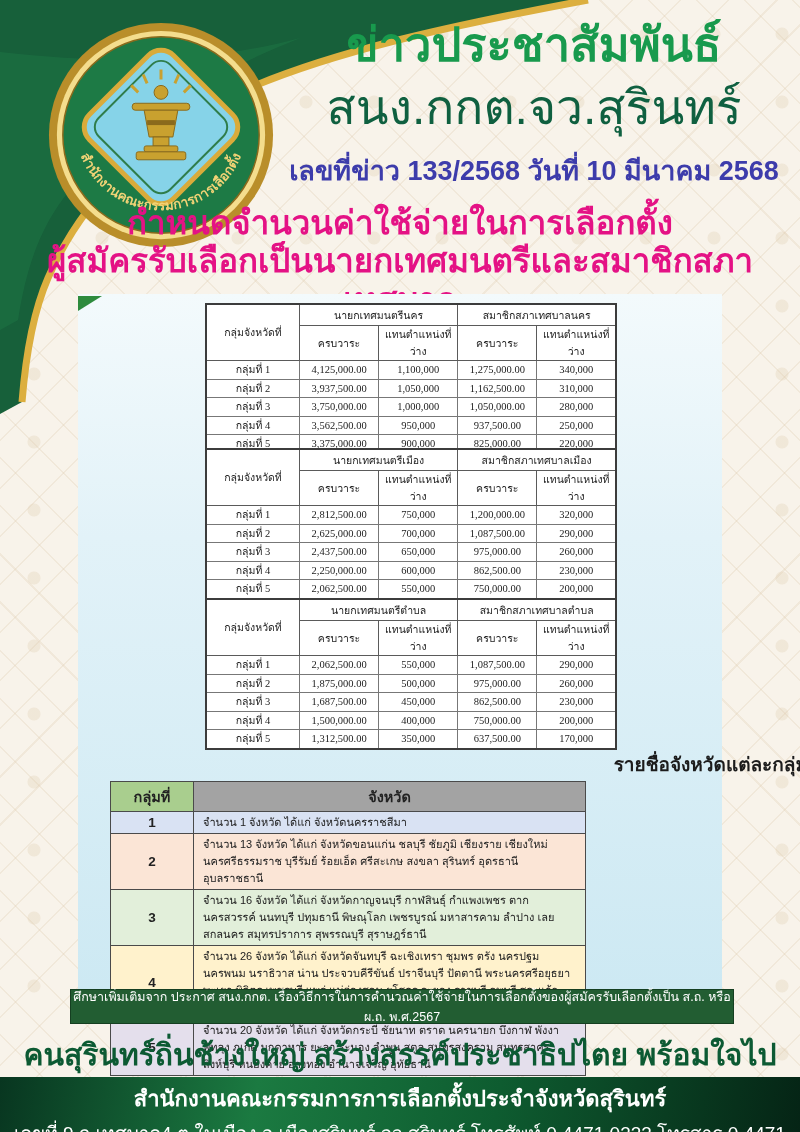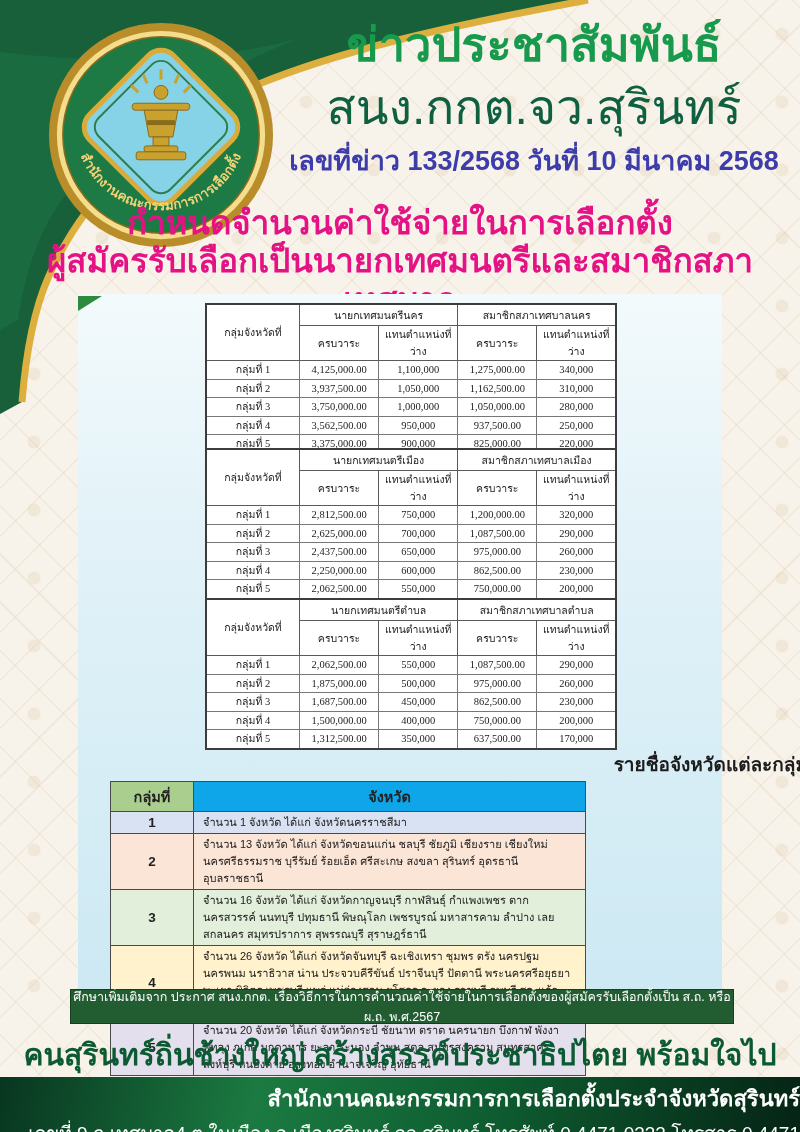--- a/index.html
+++ b/index.html
@@ -11,21 +11,21 @@
       radial-gradient(circle at 34px 34px, rgba(222,204,176,.30) 0 6px, rgba(222,204,176,0) 7px),
       repeating-linear-gradient(45deg, rgba(222,204,176,.28) 0 1.5px, rgba(222,204,176,0) 1.5px 34px),
       repeating-linear-gradient(-45deg, rgba(222,204,176,.28) 0 1.5px, rgba(222,204,176,0) 1.5px 34px);
     background-size:68px 68px,auto,auto;
   }
   .ribbon-svg{position:absolute;left:0;top:0;pointer-events:none;}
   .logo-wrap{position:absolute;left:42px;top:16px;width:238px;height:238px;}
   .header-text{position:absolute;left:278px;top:20px;width:512px;text-align:center;}
   .title1{font-size:47px;font-weight:800;color:#189a4d;line-height:1.05;}
   .title2{font-size:48px;font-weight:400;color:#0f6040;line-height:1.1;margin-top:13px;}
-  .newsline{font-size:27px;font-weight:700;color:#3d3cab;margin-top:4px;}
+  .newsline{font-size:27px;font-weight:700;color:#3d3cab;margin-top:14px;}
   .headline{position:absolute;left:0;top:204px;width:800px;text-align:center;
     color:#e41285;font-weight:800;font-size:33px;line-height:1.16;}
   .card{position:absolute;left:78px;top:294px;width:644px;height:696px;
     background:linear-gradient(180deg,#f3fafc 0%,#e2f2f8 35%,#cde9f3 100%);}
   .card-tri{position:absolute;left:0;top:2px;width:0;height:0;
     border-top:15px solid #2e8b3d;border-right:24px solid transparent;}
   .etable-wrap{position:absolute;left:127px;width:412px;}
   .etable-wrap.t0{top:9px;}
   .etable-wrap.t1{top:154px;}
   .etable-wrap.t2{top:304px;}
@@ -43,21 +43,21 @@
   table.group-table{border-collapse:collapse;width:476px;background:#fff;color:#222;}
   table.group-table th{border:1px solid #4a4a4a;font-size:14.5px;font-weight:700;height:27px;}
   table.group-table td{border:1px solid #4a4a4a;}
   table.group-table td.gno{width:80px;text-align:center;font-weight:700;font-size:13.5px;}
   table.group-table td.gprov{font-size:11px;line-height:1.55;padding:2px 9px;text-align:left;}
   .note-banner{position:absolute;left:70px;top:989px;width:662px;height:33px;
     background:#225d32;border:1px solid #153f21;color:#fff;font-size:12.5px;
     display:flex;align-items:center;justify-content:center;text-align:center;}
   .slogan{position:absolute;left:0;top:1031px;width:800px;text-align:center;
     color:#0c5a33;font-weight:800;font-size:30px;}
-  .footer{position:absolute;left:0;top:1077px;width:800px;height:55px;color:#fff;text-align:right;
+  .footer{position:absolute;left:0;top:1077px;width:800px;height:55px;color:#fff;text-align:center;
     background:linear-gradient(100deg,#083620 0%,#1b7a41 32%,#0e5c30 62%,#052415 100%);}
   .footer-line1{font-size:22px;font-weight:600;margin-top:4px;}
   .footer-line2{font-size:19px;margin-top:2px;}
 </style>
 </head>
 <body>
 
 <div class="poster">
 
   <svg class="ribbon-svg" width="620" height="430" viewBox="0 0 620 430">
@@ -269,21 +269,21 @@
         </table>
     </div>
 
     <div class="group-title">รายชื่อจังหวัดแต่ละกลุ่ม</div>
 
     <div class="gtable-wrap">
       <table class="group-table">
           <thead>
             <tr>
               <th style="background:#a9ce8e">กลุ่มที่</th>
-              <th style="background:#0ea5e9">จังหวัด</th>
+              <th style="background:#a3a3a3">จังหวัด</th>
             </tr>
           </thead>
           <tbody>
             <tr style="background: rgb(217, 226, 243);">
               <td class="gno">1</td>
               <td class="gprov">จำนวน 1 จังหวัด ได้แก่ จังหวัดนครราชสีมา</td>
             </tr>
             <tr style="background: rgb(251, 229, 214);">
               <td class="gno">2</td>
               <td class="gprov">จำนวน 13 จังหวัด ได้แก่ จังหวัดขอนแก่น ชลบุรี ชัยภูมิ เชียงราย เชียงใหม่ นครศรีธรรมราช บุรีรัมย์ ร้อยเอ็ด ศรีสะเกษ สงขลา สุรินทร์ อุดรธานี อุบลราชธานี</td>

